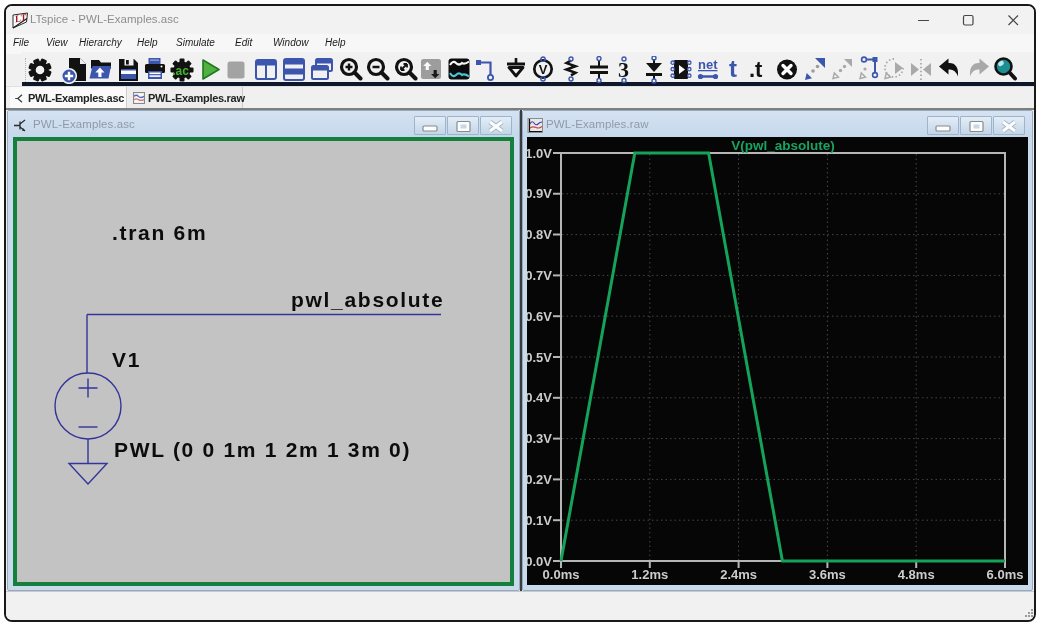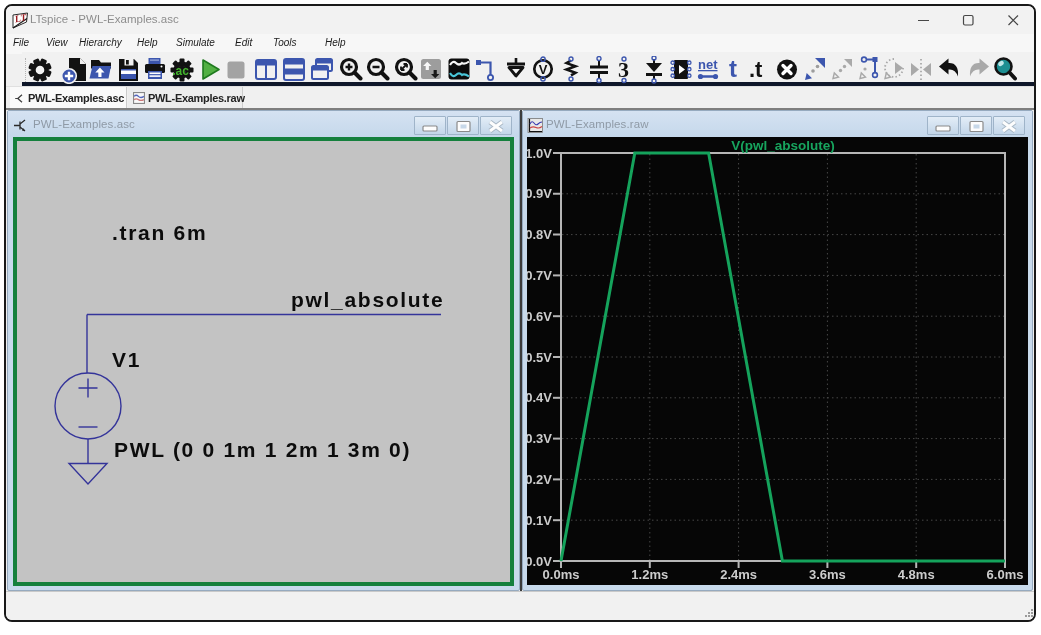--- a/index.html
+++ b/index.html
@@ -45,21 +45,21 @@
     </svg>
   </div>
 
   <div class="menubar">
     <div class="mi" style="left:7px">File</div>
     <div class="mi" style="left:40px">View</div>
     <div class="mi" style="left:73px">Hierarchy</div>
     <div class="mi" style="left:131px">Help</div>
     <div class="mi" style="left:170px">Simulate</div>
     <div class="mi" style="left:229px">Edit</div>
-    <div class="mi" style="left:267px">Tools</div>
+    <div class="mi" style="left:267px">Window</div>
     <div class="mi" style="left:319px">Help</div>
   </div>
 
   <div class="toolbar" id="toolbar">
         <div class="abs" style="left:3px;top:6px;width:2px;height:24px;border-left:1px dotted #b5b5b5"></div>
         <svg class="abs" style="left:6px;top:4px" width="24" height="28" viewBox="0 0 24 28">
           <circle cx="12" cy="14" r="8.6" fill="#121212"></circle>
           <rect x="8.9" y="2.4000000000000004" width="6.2" height="6.5" rx="1.5" fill="#121212" transform="rotate(22.5 12 14)"></rect>
           <rect x="8.9" y="2.4000000000000004" width="6.2" height="6.5" rx="1.5" fill="#121212" transform="rotate(67.5 12 14)"></rect>
           <rect x="8.9" y="2.4000000000000004" width="6.2" height="6.5" rx="1.5" fill="#121212" transform="rotate(112.5 12 14)"></rect>

